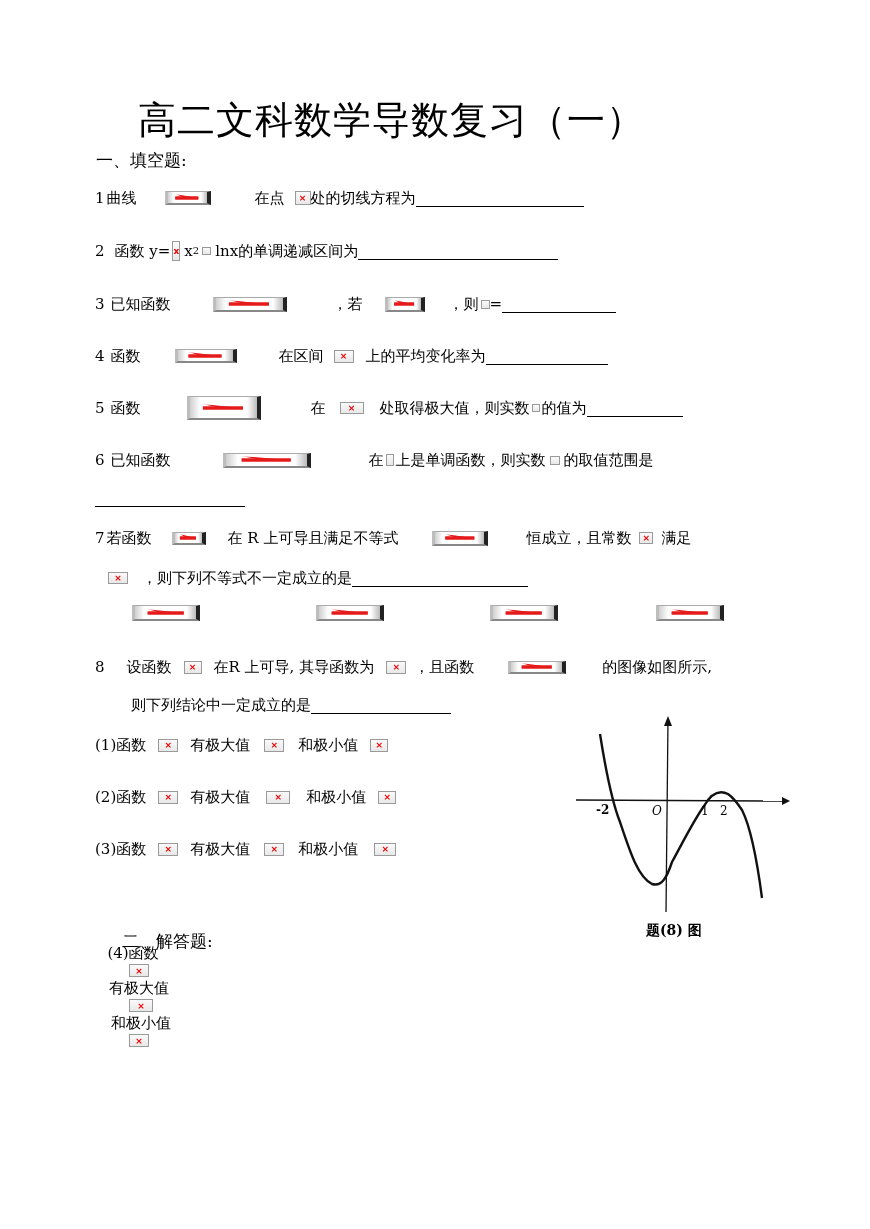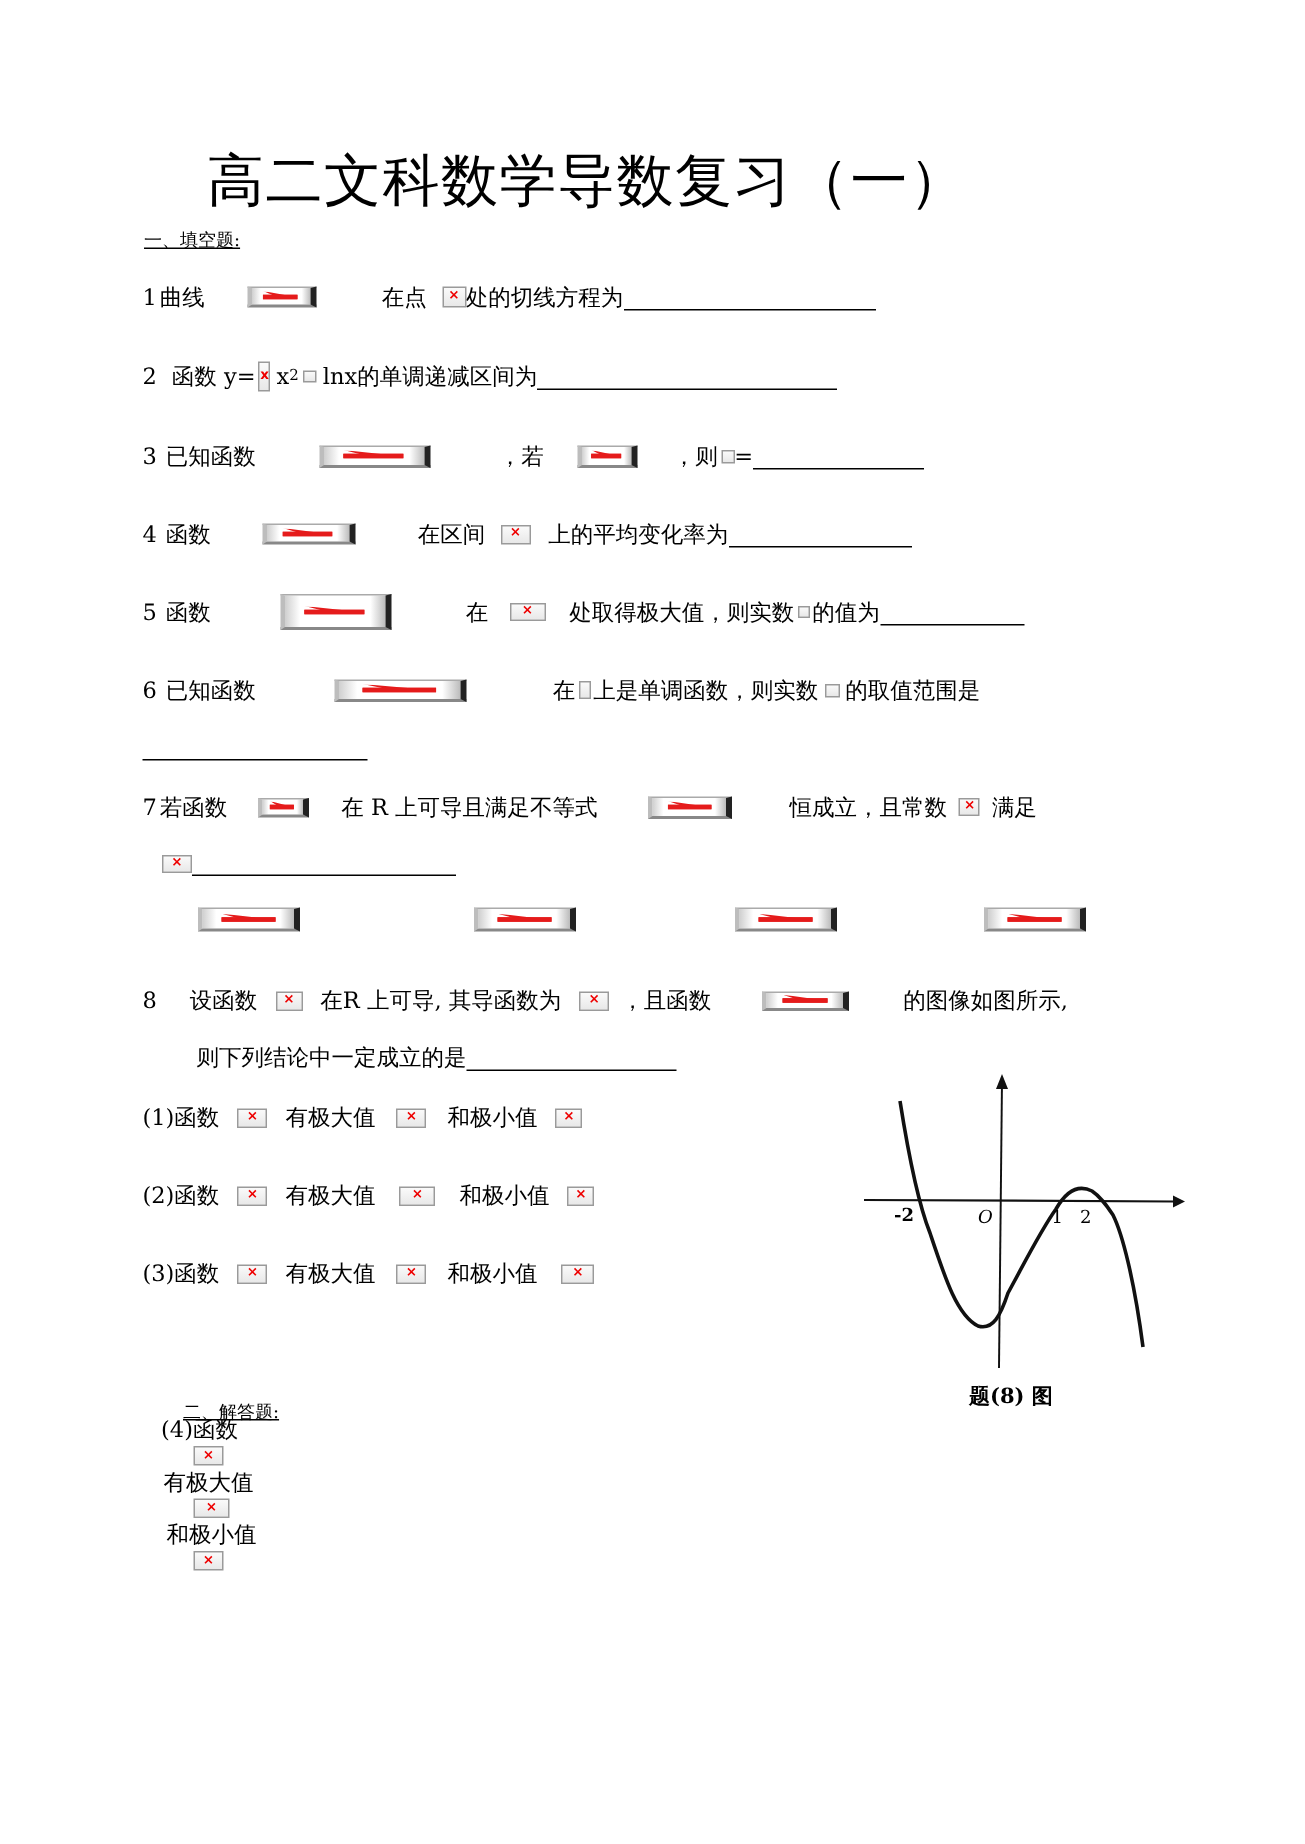--- a/index.html
+++ b/index.html
@@ -1,20 +1,20 @@
 <!DOCTYPE html>
 <html><head>
 <meta charset="utf-8">
 <style>
   html, body { margin: 0; padding: 0; background: #ffffff; }
   body { width: 870px; height: 1229px; position: relative; overflow: hidden;
          font-family: "DejaVu Serif", "Liberation Serif", serif; color: #000; }
   .abs { position: absolute; white-space: nowrap; }
   .title { left: 138px; top: 96px; font-size: 38px; letter-spacing: 1px; line-height: 48px; }
-  .section { font-size: 12px; line-height: 20px; text-decoration: underline; }
+  .section { font-size: 17px; line-height: 20px; }
   .line { font-size: 15px; line-height: 22px; display: flex; align-items: center; }
   .line > * { flex: 0 0 auto; }
   .blank { display: inline-block; border-bottom: 1px solid #000; height: 16px; }
   
   .ph { display: inline-block; position: relative; background: linear-gradient(to bottom, #fafafa, #e8e8e8);
         border: 1px solid #9a9a9a; box-sizing: border-box; }
   .ph.big { border-left: 3px solid #bdbdbd; border-right: 4px solid #222; border-top: 1px solid #aaa; border-bottom: 2px solid #888;
             background: linear-gradient(to right, #cfcfcf, #fff 15%, #fff 85%, #bbb); }
   .ph .x { position: absolute; left: 50%; top: 50%; transform: translate(-50%,-50%);
            color: #e00; font-family: "DejaVu Sans", sans-serif; font-weight: bold; line-height: 1; }
@@ -135,20 +135,21 @@
   <span style="margin-left:38px">恒成立，且常数</span>
   <span class="ph small" style="width:14px;height:12px;margin-left:8px">
       <span class="x">×</span>
     </span>
   <span style="margin-left:8px">满足</span>
 </div>
 <div class="abs line" style="left:108px;top:567px;">
   <span class="ph small" style="width:20px;height:12px">
       <span class="x">×</span>
     </span>
+  <span style="margin-left:14px">，则下列不等式不一定成立的是</span>
   <span class="blank" style="width:176px"></span>
 </div>
 <div class="abs" style="left:132px;top:605px;"><span class="ph big" style="width:68px;height:16px"><span class="x"></span></span></div>
 <div class="abs" style="left:316px;top:605px;"><span class="ph big" style="width:68px;height:16px"><span class="x"></span></span></div>
 <div class="abs" style="left:490px;top:605px;"><span class="ph big" style="width:68px;height:16px"><span class="x"></span></span></div>
 <div class="abs" style="left:656px;top:605px;"><span class="ph big" style="width:68px;height:16px"><span class="x"></span></span></div>
 
 <div class="abs line" style="left:95px;top:656px;">
   <span>8</span>
   <span style="margin-left:22px">设函数</span>

